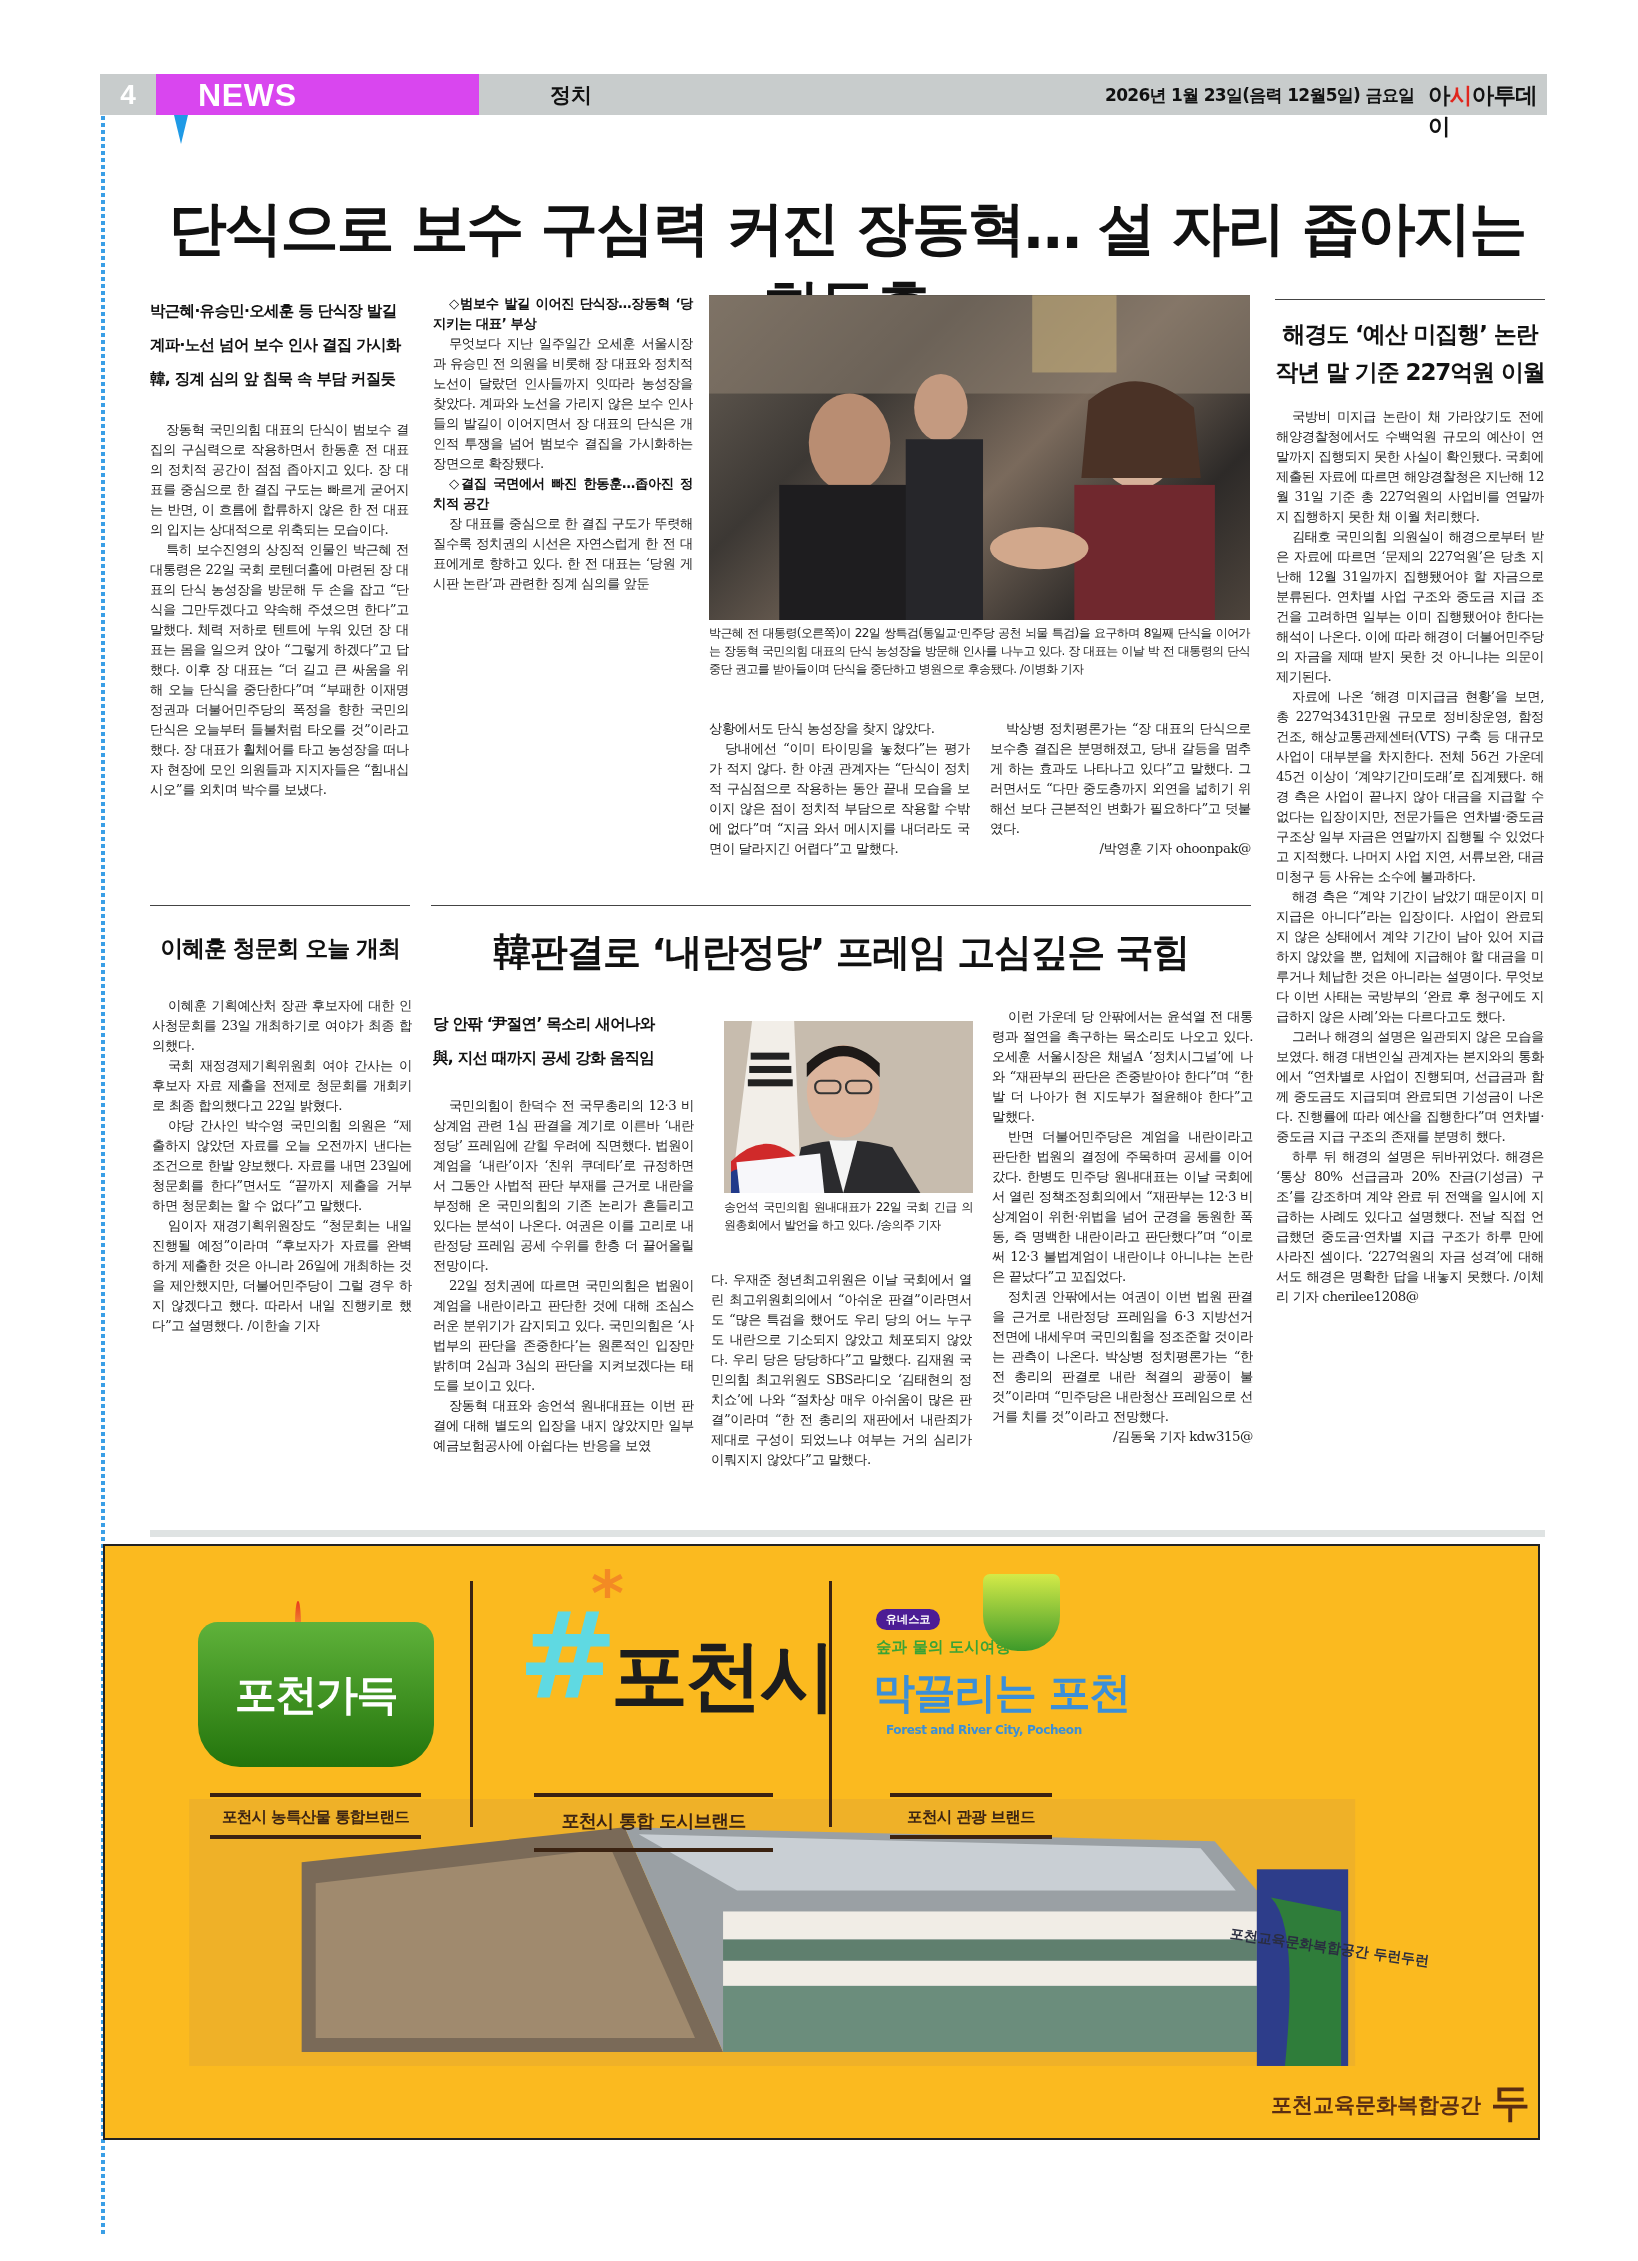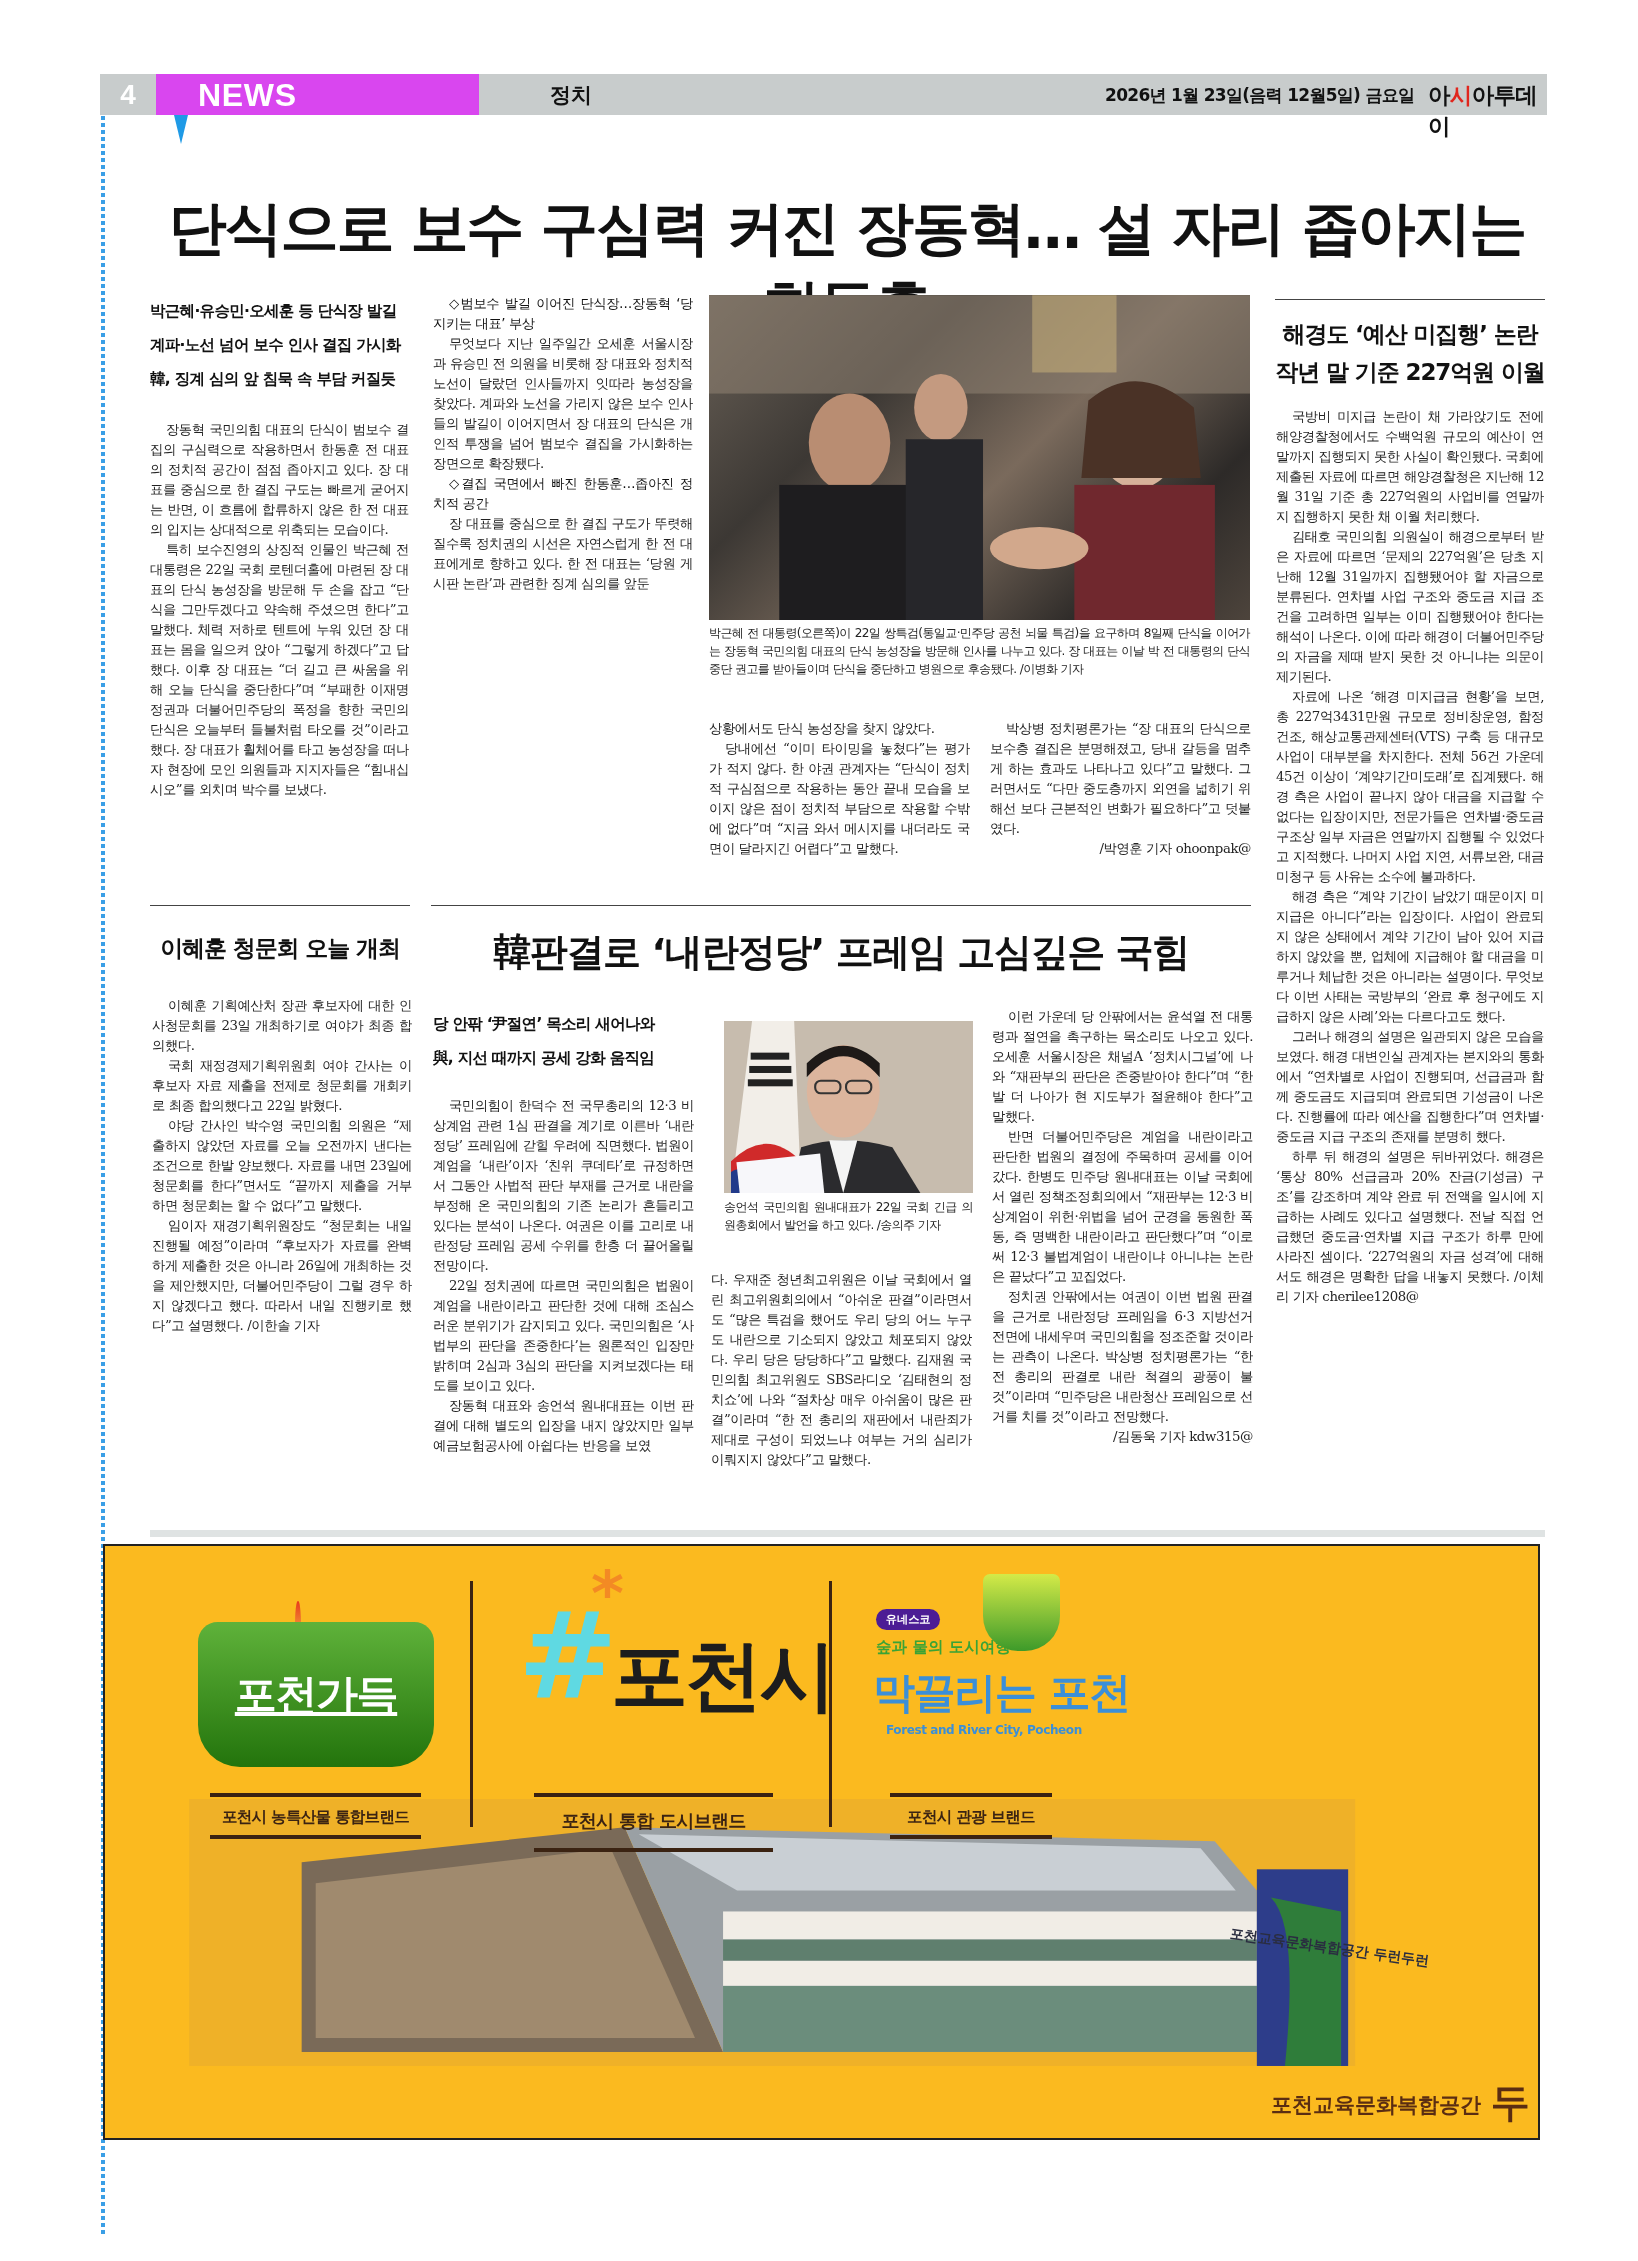--- a/index.html
+++ b/index.html
@@ -26,21 +26,21 @@
   
   .main-headline { position: absolute; left: 148px; top: 176px; width: 1398px; text-align: center;
     font: bold 58px "DejaVu Sans", sans-serif; letter-spacing: -2.1px; color: #111; margin-top: 14px; }
   .hr-thin { position: absolute; height: 1.4px; background: #444; }
 
   .col { position: absolute; font-size: 13.3px; line-height: 20px; color: #222; text-align: justify; letter-spacing: -0.4px;
     font-family: "DejaVu Serif", serif; }
   .col p { text-indent: 1.2em; }
   .col p.noind { text-indent: 0; }
   .subhead { font: bold 15.5px "DejaVu Sans", sans-serif; line-height: 34px; color: #111; letter-spacing: -0.7px; }
-  .inline-sub { font-family: "DejaVu Sans", sans-serif; font-weight: normal; color: #111; }
+  .inline-sub { font-family: "DejaVu Sans", sans-serif; font-weight: bold; color: #111; }
   .byline { text-align: right; }
 
   .side-title { position: absolute; text-align: center; font: bold 23px "DejaVu Sans", sans-serif; line-height: 38px; color: #111; letter-spacing: -1.1px; }
   .sec-headline { position: absolute; text-align: center; font: bold 38px "DejaVu Sans", sans-serif; color: #111; letter-spacing: -1.4px; }
 
   .photo { position: absolute; overflow: hidden; }
   .caption { position: absolute; font: 12px "DejaVu Sans", sans-serif; line-height: 18px; color: #222; letter-spacing: -0.6px; text-align: justify; }
 
   
   .ad { position: absolute; left: 103px; top: 1544px; width: 1437px; height: 596px; background: #fbba1f; border: 2.1px solid #222; overflow: hidden; }
@@ -190,21 +190,21 @@
     <rect x="880" y="180" width="760" height="40" fill="#f1ede6"></rect>
     <rect x="880" y="250" width="760" height="36" fill="#f1ede6"></rect>
     <rect x="880" y="220" width="760" height="30" fill="#5f7f6e"></rect>
     <rect x="880" y="286" width="760" height="94" fill="#6b8d7c"></rect>
     <rect x="1640" y="120" width="130" height="280" fill="#2d3d8a"></rect>
     <path d="M1660 160 Q1700 200 1680 400 L1760 400 L1760 180 Z" fill="#2f7d3a"></path>
   </svg>
 
   <div style="position:absolute; left:190px; top:55px; width:5.6px; height:49px; border-radius:50%; background:linear-gradient(#e73a1c,#fcd84a);"></div>
   <div style="position:absolute; left:93px; top:76px; width:236px; height:145px; border-radius:19.7px 19.7px 42px 42px; background:linear-gradient(#5fb23a,#23740c); display:flex; align-items:center; justify-content:center;">
-    <span style="font:bold 42px 'DejaVu Sans',sans-serif; color:#fff; letter-spacing:-1.4px;text-decoration:underline;">포천가득</span>
+    <span style="font:bold 42px 'DejaVu Sans',sans-serif; color:#fff; letter-spacing:-1.4px;">포천가득</span>
   </div>
   <div class="ad-label-rule" style="left:105px; top:247px; width:211px;"></div>
   <div class="ad-label" style="left:105px; top:261px; width:211px;">포천시 농특산물 통합브랜드</div>
   <div class="ad-label-rule" style="left:105px; top:289px; width:211px;"></div>
 
   <div class="ad-divider" style="left:365px;"></div>
 
   <div style="position:absolute; left:413px; top:51px; font:bold 119px 'DejaVu Sans',sans-serif; color:#5fd9e2; line-height:1;">#</div>
   <div style="position:absolute; left:486px; top:15.5px; font:bold 63px 'DejaVu Sans',sans-serif; color:#f38a24; line-height:1;">*</div>
   <div style="position:absolute; left:506px; top:79px; font:bold 77px 'DejaVu Sans',sans-serif; color:#1d1d1d; letter-spacing:-2.8px;">포천시</div>

